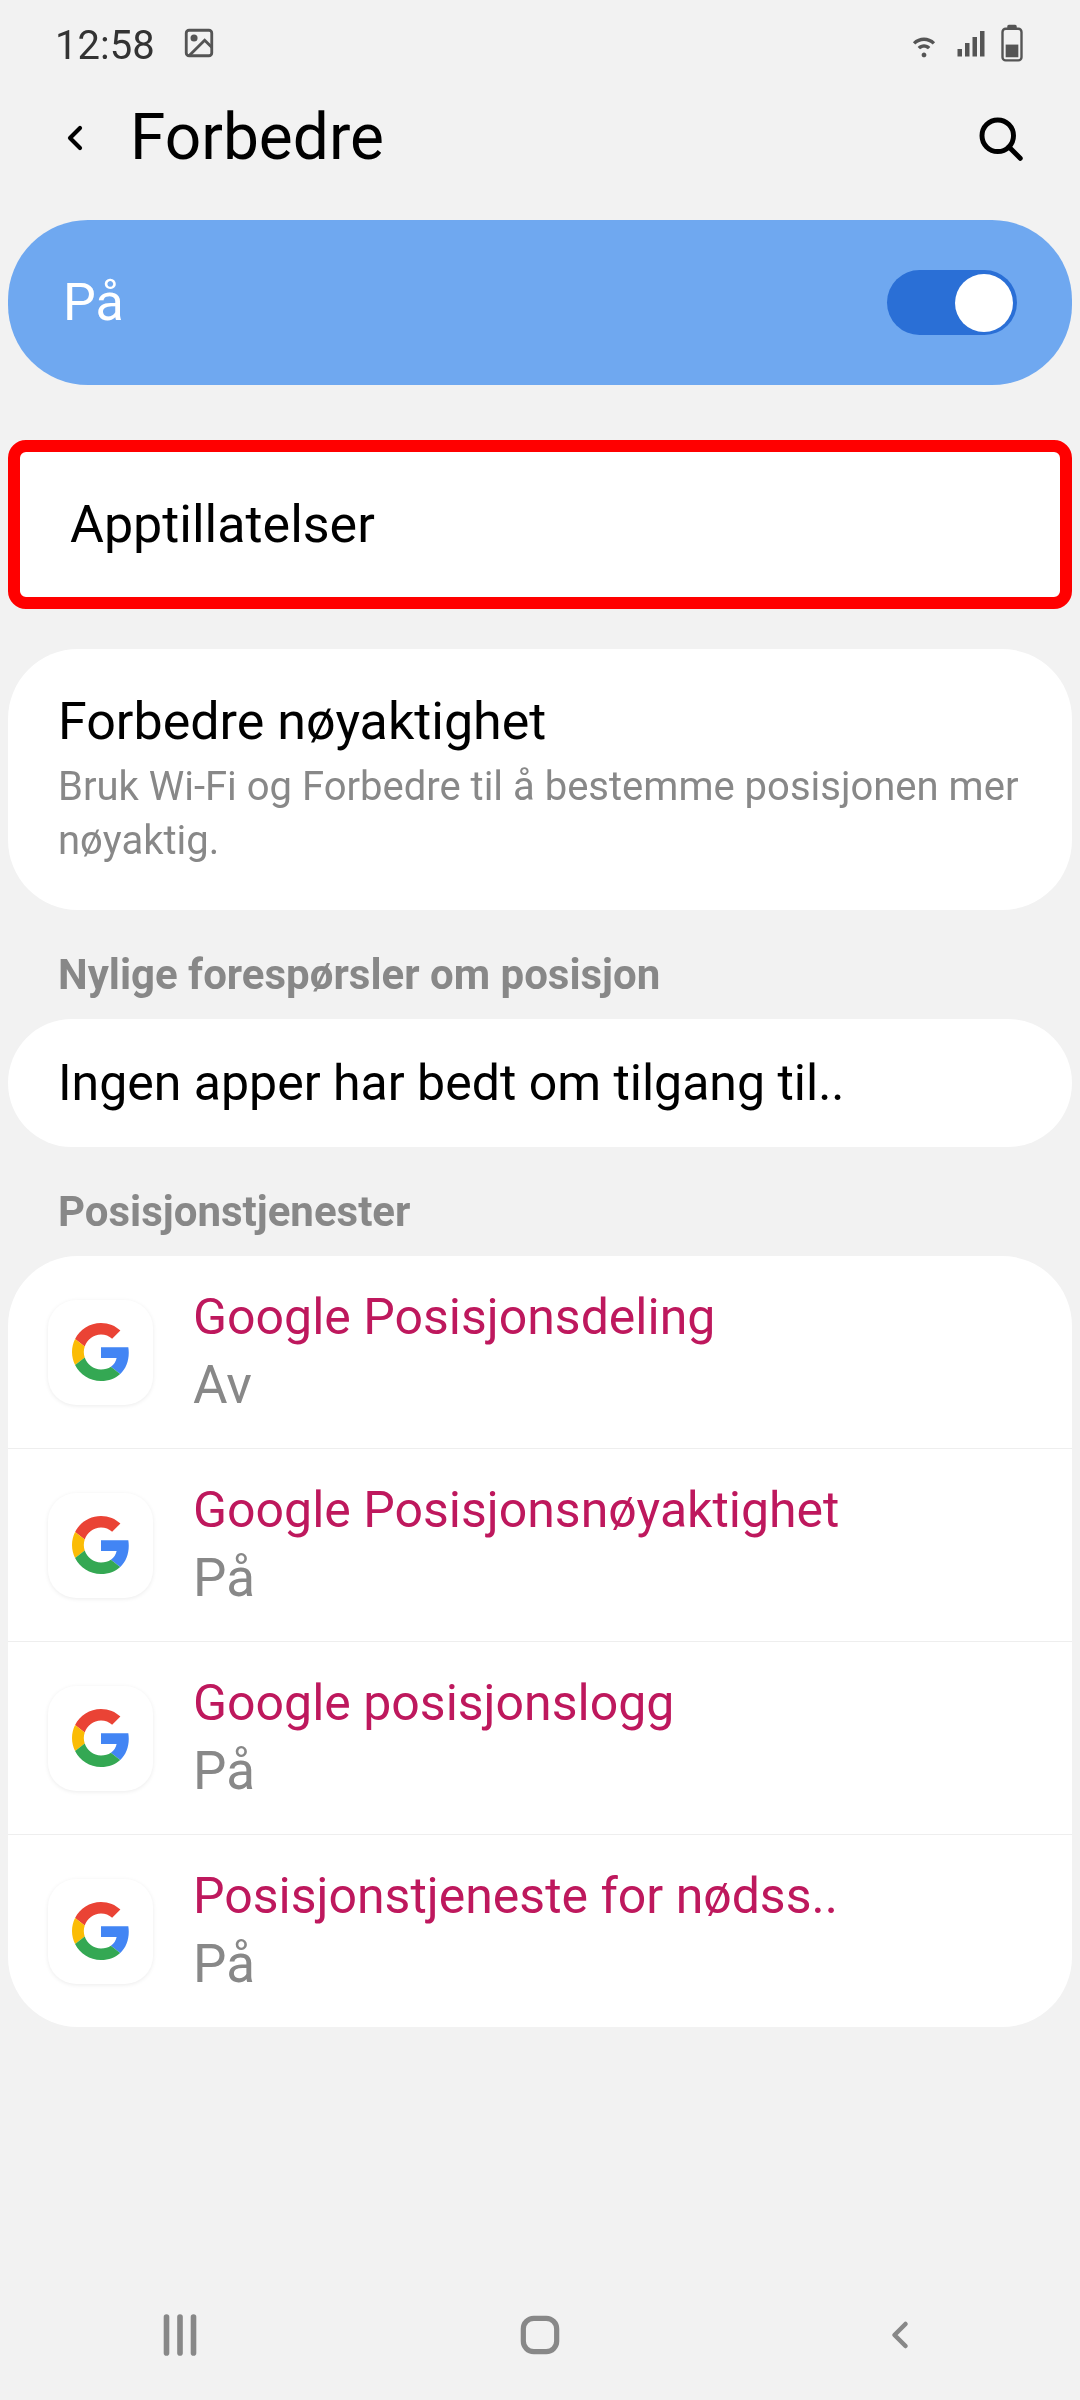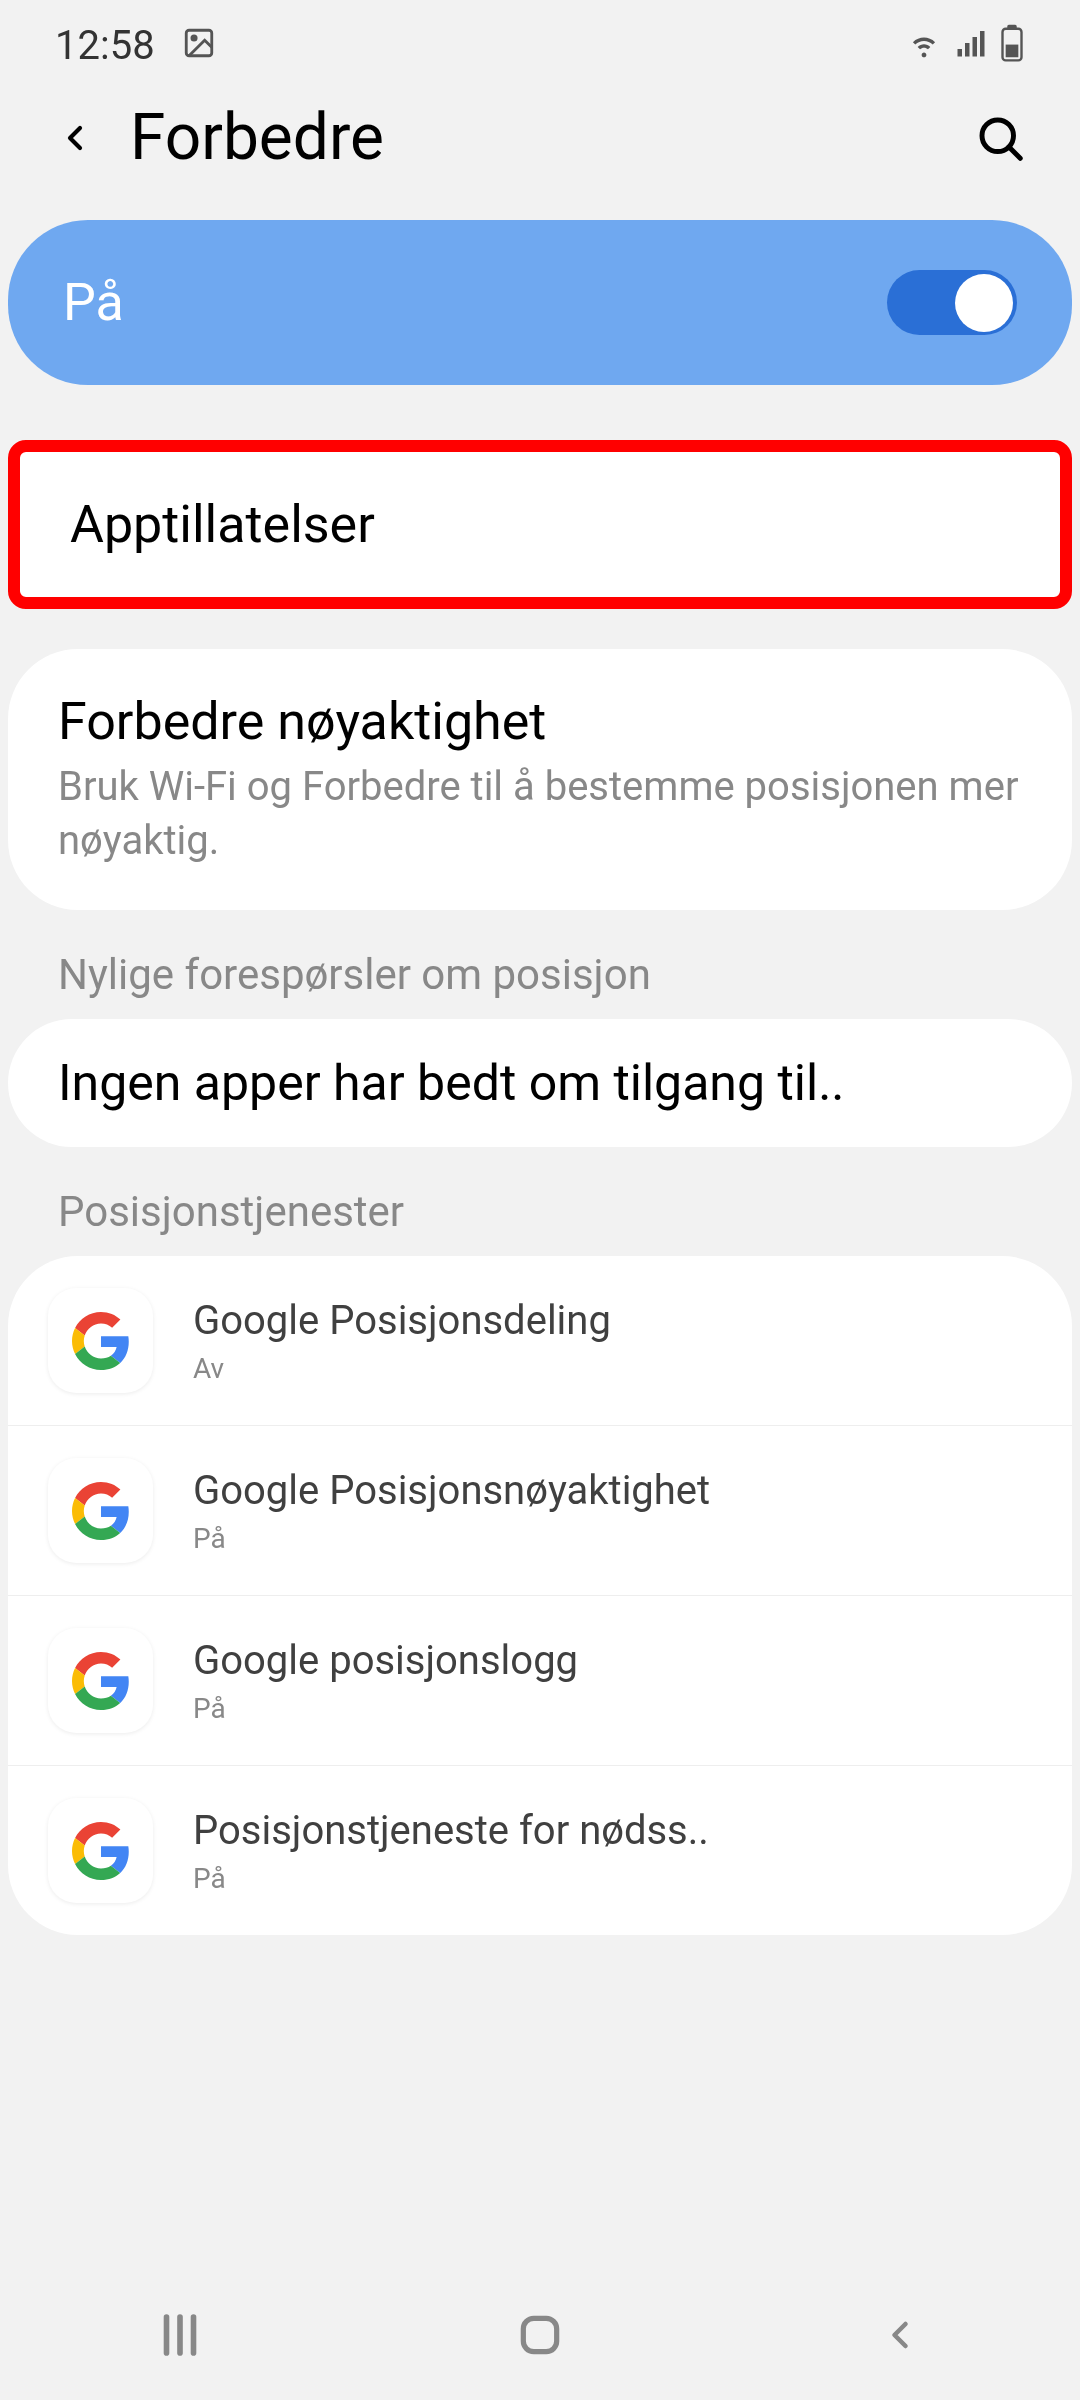--- a/index.html
+++ b/index.html
@@ -59,40 +59,40 @@
     .highlighted {
       border: 12px solid #ff0000;
       border-radius: 18px;
       margin: 0 0 40px 0;
     }
     .row {
       padding: 42px 50px;
     }
     .row-title { font-size: 52px; color: #000; }
     .row-sub { font-size: 40px; color: #888; margin-top: 8px; line-height: 1.35; }
-    .section-label { font-size: 42px; color: #888; padding: 0 50px 20px 50px; }
+    .section-label { font-size: 42px; color: #888; padding: 0 50px 20px 50px; font-weight: bold; }
     .single-row { padding: 35px 50px; }
     .single-row .row-title { font-size: 50px; }
     .services-card .service-row {
       display: flex; align-items: center;
       padding: 32px 40px;
       border-bottom: 1px solid #eee;
     }
     .services-card .service-row:last-child { border-bottom: none; }
     .g-icon {
       width: 105px; height: 105px;
       background: #fff;
       border-radius: 28px;
       box-shadow: 0 1px 4px rgba(0,0,0,0.08);
       display: flex; align-items: center; justify-content: center;
       flex-shrink: 0;
     }
     .service-text { margin-left: 40px; overflow: hidden; }
-    .service-title { font-size: 40px; color: #404040; white-space: nowrap; overflow: hidden; text-overflow: ellipsis; }
-    .service-status { font-size: 28px; color: #888; margin-top: 8px; }
+    .service-title { font-size: 50px; color: #be185d; white-space: nowrap; overflow: hidden; text-overflow: ellipsis; }
+    .service-status { font-size: 53px; color: #888; margin-top: 8px; }
     .nav-bar {
       position: absolute; bottom: 0; left: 0; right: 0;
       height: 130px;
       display: flex; justify-content: space-around; align-items: center;
       background: #f2f2f2;
     }
     .nav-item { width: 120px; height: 60px; display:flex; align-items:center; justify-content:center; }
   </style>
 </head>
 <body>

